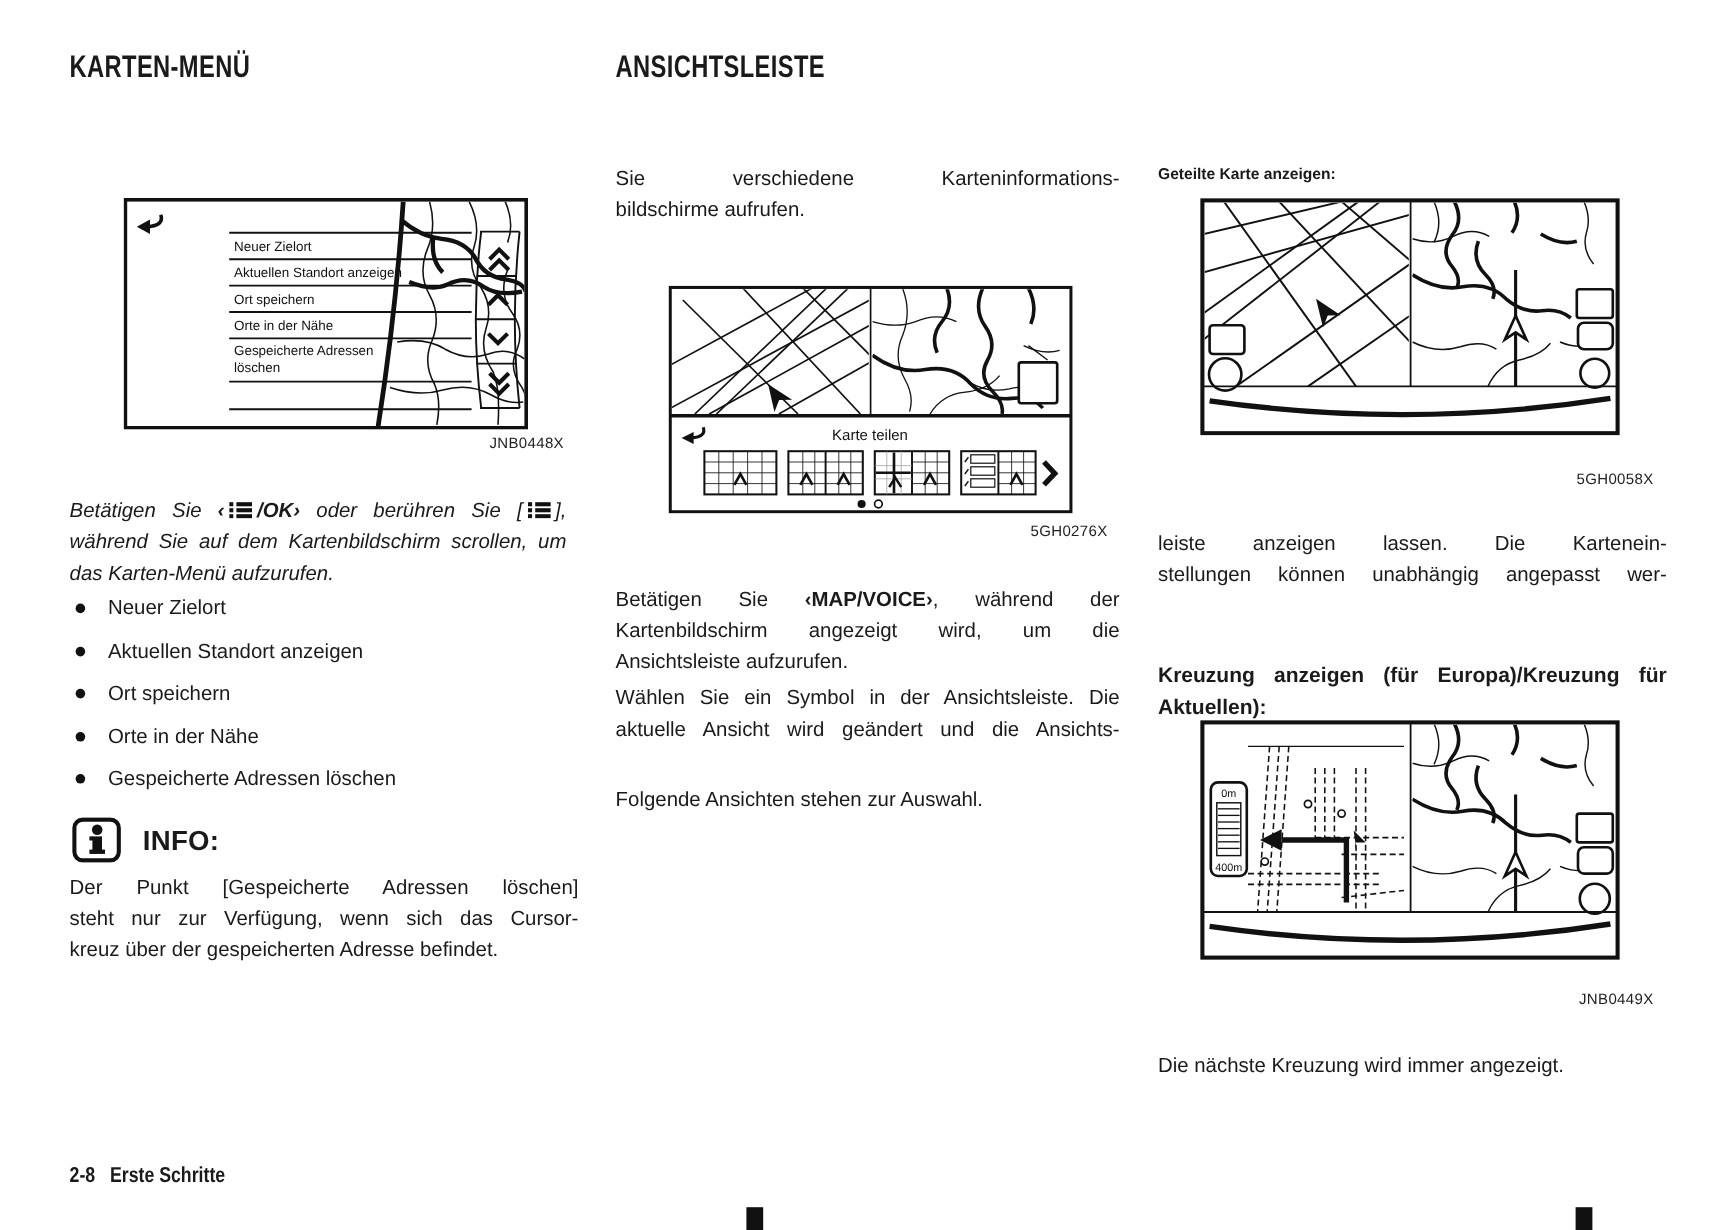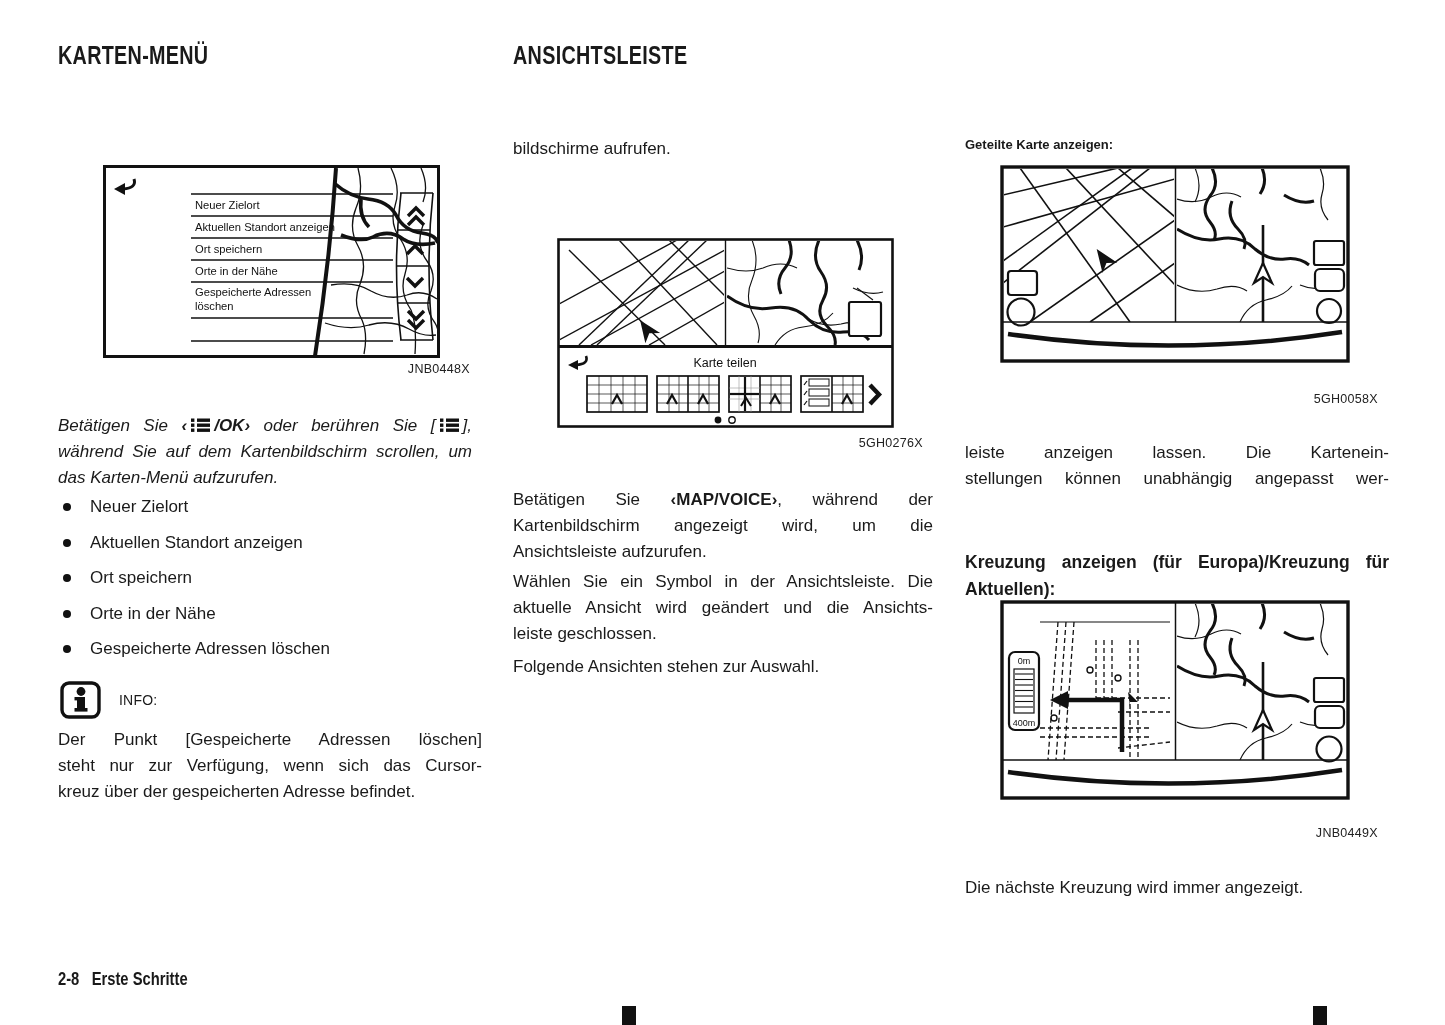--- a/index.html
+++ b/index.html
@@ -12,21 +12,21 @@
       transform:scaleX(.76);transform-origin:0 0;}
   .subh{font-size:13px;font-weight:bold;}
   .cap{font-size:12.5px;letter-spacing:.3px;text-align:right;color:#222;}
   .pl{font-size:17px;line-height:26px;}
   .jl{text-align:justify;text-align-last:justify;}
   .ll{text-align:left;}
   .b{font-weight:bold;}
   .bullets .bi{display:flex;align-items:center;gap:19px;height:26px;margin-bottom:9.5px;font-size:17px;}
   .dot{width:8px;height:8px;border-radius:50%;background:#111;flex:none;}
   .inforow{display:flex;align-items:center;gap:18px;}
-  .infolabel{font-size:14px;font-weight:normal;letter-spacing:.2px;}
+  .infolabel{font-size:23px;font-weight:bold;letter-spacing:.2px;}
   .footer{font-size:18px;font-weight:bold;white-space:nowrap;
       transform:scaleX(.82);transform-origin:0 0;}
   .footer .pg{margin-right:15px;font-weight:bold;}
   .mark{position:absolute;width:14px;height:19px;background:#111;}
   .licon{display:inline-block;vertical-align:-1px;margin:0 4px;}
   svg text{font-family:"Liberation Sans", sans-serif;fill:#111;}
   figure{margin:0;}
 </style>
 </head>
 <body>
@@ -152,20 +152,21 @@
 </div>
 <div class="abs pl" style="left:58px;top:727px;width:424px;">
   <div class="jl">Der Punkt [Gespeicherte Adressen löschen]</div>
   <div class="jl">steht nur zur Verfügung, wenn sich das Cursor-</div>
   <div class="ll">kreuz über der gespeicherten Adresse befindet.</div>
 </div>
 
 <div class="abs h1" style="left:513px;top:40px;">ANSICHTSLEISTE</div>
 
 <div class="abs pl" style="left:513px;top:136px;width:420px;">
+  <div class="jl">Sie verschiedene Karteninformations-</div>
   <div class="ll">bildschirme aufrufen.</div>
 </div>
 
 <figure class="abs" style="left:557px;top:238px;">
   <svg width="337" height="190" viewBox="0 0 337 190">
     <rect x="1.5" y="1.5" width="334" height="187" fill="#fff" stroke="#111" stroke-width="2.6"></rect>
     <line x1="168.5" y1="2" x2="168.5" y2="107" stroke="#111" stroke-width="1.4"></line>
     <clipPath id="c2l">
         <rect x="3" y="3" width="164" height="104"></rect>
       </clipPath>
@@ -287,21 +288,20 @@
 
 <div class="abs pl" style="left:513px;top:487px;width:420px;">
   <div class="jl"><span>Betätigen Sie </span><span class="b">‹MAP/VOICE›</span><span>, während der</span></div>
   <div class="jl">Kartenbildschirm angezeigt wird, um die</div>
   <div class="ll">Ansichtsleiste aufzurufen.</div>
 </div>
 
 <div class="abs pl" style="left:513px;top:569px;width:420px;">
   <div class="jl">Wählen Sie ein Symbol in der Ansichtsleiste. Die</div>
   <div class="jl">aktuelle Ansicht wird geändert und die Ansichts-</div>
-  <div class="ll">leiste geschlossen.</div>
 </div>
 
 <div class="abs pl" style="left:513px;top:654px;width:420px;">Folgende Ansichten stehen zur Auswahl.</div>
 
 <div class="abs subh" style="left:965px;top:137px;">Geteilte Karte anzeigen:</div>
 
 <figure class="abs" style="left:1000px;top:165px;">
   <svg width="350" height="198" viewBox="0 0 350 198">
     <rect x="2" y="2" width="346" height="194" fill="#fff" stroke="#111" stroke-width="3.4"></rect>
     <line x1="175.5" y1="3" x2="175.5" y2="157" stroke="#111" stroke-width="1.5"></line>

